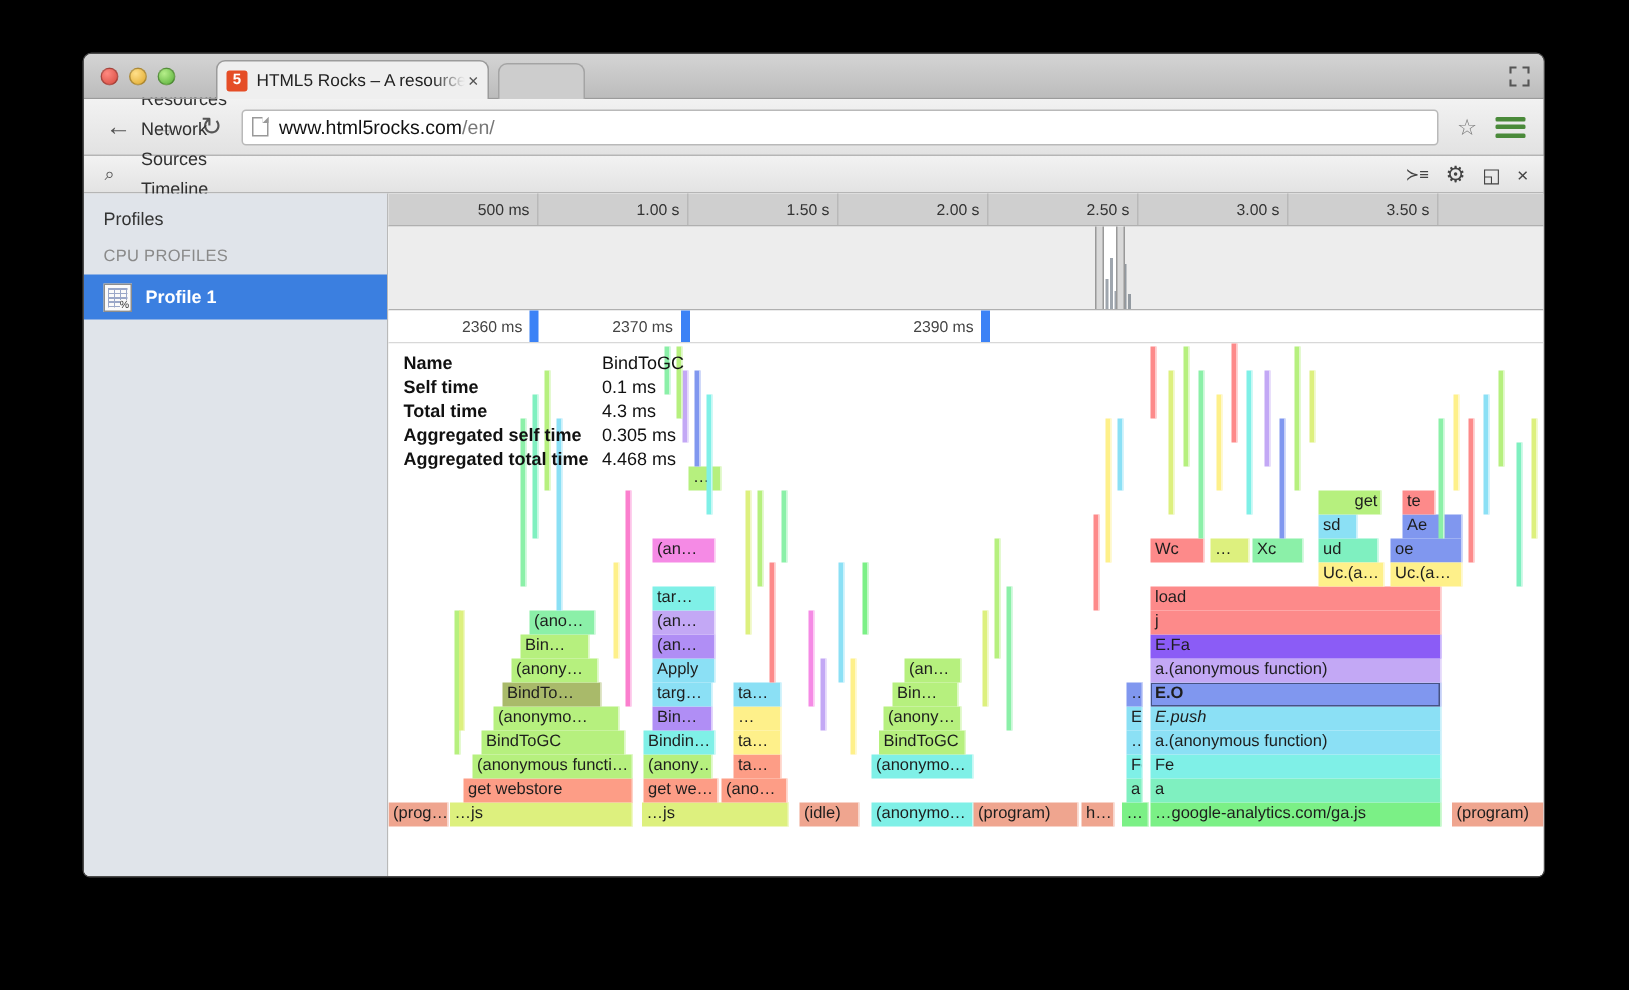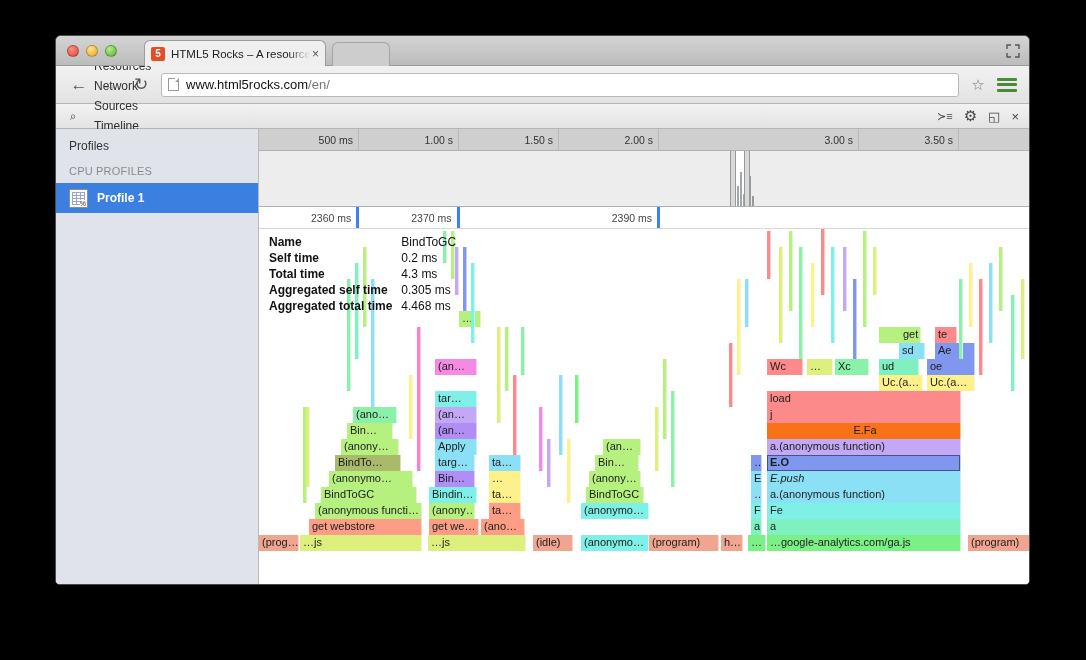--- a/index.html
+++ b/index.html
@@ -102,21 +102,21 @@
 
   
   #main { flex:1; display:flex; flex-direction:column; min-width:0; background:#fff; }
 
   .ruler { height:22px; background:#cfcfcf; border-bottom:1px solid #b0b0b0;
            position:relative; flex:none; }
   .ruler.flame { background:#fff; border-bottom:1px solid #d8d8d8; }
   .tick { position:absolute; top:0; height:100%; border-right:1px solid #b9b9b9;
           font-size:10.5px; color:#333; text-align:right; padding-right:5px;
           line-height:22px; }
-  .ruler.flame .tick { border-right:3px solid #3b82f6; color:#444; }
+  .ruler.flame .tick { border-right:6px solid #3b82f6; color:#444; }
 
   #overview { height:56px; position:relative; background:#fff;
               border-bottom:1px solid #b0b0b0; flex:none; overflow:hidden; }
   #ov-spike { position:absolute; bottom:0; }
   #ov-spike i { position:absolute; bottom:0; background:#9fa6ae; }
   .ov-handle { position:absolute; top:-22px; width:6px; height:78px;
                background:#d9d9d9; border-left:1px solid #999; border-right:1px solid #999; }
   .ov-dim { position:absolute; top:-22px; height:78px; background:rgba(0,0,0,.07); }
 
   
@@ -206,20 +206,21 @@
           <div id="sb-label">Profile 1</div>
         </div>
       </div>
 
       <div id="main">
         <div class="ruler" id="overview-ruler">
               <div class="tick" style="left: 0px; width: 100px;">500 ms</div>
               <div class="tick" style="left: 0px; width: 200px;">1.00 s</div>
               <div class="tick" style="left: 0px; width: 300px;">1.50 s</div>
               <div class="tick" style="left: 0px; width: 400px;">2.00 s</div>
+              <div class="tick" style="left: 0px; width: 500px;">2.50 s</div>
               <div class="tick" style="left: 0px; width: 600px;">3.00 s</div>
               <div class="tick" style="left: 0px; width: 700px;">3.50 s</div>
             </div>
         <div id="overview">
           <div id="ov-spike" style="left: 470px; width: 30px; height: 56px;">
                 <i style="left: 2px; width: 2px; height: 16px;"></i>
                 <i style="left: 5px; width: 2px; height: 26px;"></i>
                 <i style="left: 8px; width: 2px; height: 20px;"></i>
                 <i style="left: 11px; width: 2px; height: 34px;"></i>
                 <i style="left: 14px; width: 2px; height: 12px;"></i>
@@ -243,21 +244,21 @@
         <div id="flame">
           <div id="info">
             <table>
                   <tbody id="info-rows">
                     <tr>
                       <td class="k">Name</td>
                       <td class="v">BindToGC</td>
                     </tr>
                     <tr>
                       <td class="k">Self time</td>
-                      <td class="v">0.2 ms</td>
+                      <td class="v">0.1 ms</td>
                     </tr>
                     <tr>
                       <td class="k">Total time</td>
                       <td class="v">4.3 ms</td>
                     </tr>
                     <tr>
                       <td class="k">Aggregated self time</td>
                       <td class="v">0.305 ms</td>
                     </tr>
                     <tr>
@@ -306,35 +307,35 @@
                 <div class="fbar" style="left: 230px; width: 32px; top: 226px; height: 16px; background: rgb(139, 224, 245);">ta…</div>
                 <div class="fbar" style="left: 336px; width: 44px; top: 226px; height: 16px; background: rgb(182, 240, 126);">Bin…</div>
                 <div class="fbar" style="left: 492px; width: 11px; top: 226px; height: 16px; background: rgb(128, 151, 239);">…</div>
                 <div class="fbar sel" style="left: 508px; width: 194px; top: 226px; height: 16px; background: rgb(128, 151, 239);">E.O</div>
                 <div class="fbar" style="left: 82px; width: 58px; top: 210px; height: 16px; background: rgb(182, 240, 126);">(anony…</div>
                 <div class="fbar" style="left: 176px; width: 42px; top: 210px; height: 16px; background: rgb(139, 224, 245);">Apply</div>
                 <div class="fbar" style="left: 344px; width: 38px; top: 210px; height: 16px; background: rgb(182, 240, 126);">(an…</div>
                 <div class="fbar" style="left: 508px; width: 194px; top: 210px; height: 16px; background: rgb(195, 168, 245);">a.(anonymous function)</div>
                 <div class="fbar" style="left: 88px; width: 46px; top: 194px; height: 16px; background: rgb(182, 240, 126);">Bin…</div>
                 <div class="fbar" style="left: 176px; width: 42px; top: 194px; height: 16px; background: rgb(176, 142, 245);">(an…</div>
-                <div class="fbar" style="left: 508px; width: 194px; top: 194px; height: 16px; background: #f97316; text-align: center;">E.Fa</div>
+                <div class="fbar" style="left: 508px; width: 194px; top: 194px; height: 16px; background: #8b5cf6;">E.Fa</div>
                 <div class="fbar" style="left: 94px; width: 44px; top: 178px; height: 16px; background: rgb(139, 240, 168);">(ano…</div>
                 <div class="fbar" style="left: 176px; width: 42px; top: 178px; height: 16px; background: rgb(195, 168, 245);">(an…</div>
                 <div class="fbar" style="left: 508px; width: 194px; top: 178px; height: 16px; background: rgb(253, 138, 138);">j</div>
                 <div class="fbar" style="left: 176px; width: 42px; top: 162px; height: 16px; background: rgb(127, 240, 231);">tar…</div>
                 <div class="fbar" style="left: 508px; width: 194px; top: 162px; height: 16px; background: rgb(253, 138, 138);">load</div>
                 <div class="fbar" style="left: 176px; width: 42px; top: 130px; height: 16px; background: rgb(245, 138, 229);">(an…</div>
                 <div class="fbar" style="left: 508px; width: 36px; top: 130px; height: 16px; background: rgb(253, 138, 138);">Wc</div>
                 <div class="fbar" style="left: 548px; width: 26px; top: 130px; height: 16px; background: rgb(221, 240, 126);">…</div>
                 <div class="fbar" style="left: 576px; width: 34px; top: 130px; height: 16px; background: rgb(139, 240, 168);">Xc</div>
                 <div class="fbar" style="left: 620px; width: 40px; top: 130px; height: 16px; background: rgb(127, 240, 192);">ud</div>
                 <div class="fbar" style="left: 668px; width: 48px; top: 130px; height: 16px; background: rgb(128, 151, 239);">oe</div>
                 <div class="fbar" style="left: 620px; width: 44px; top: 146px; height: 16px; background: rgb(254, 240, 138);">Uc.(a…</div>
                 <div class="fbar" style="left: 668px; width: 48px; top: 146px; height: 16px; background: rgb(254, 240, 138);">Uc.(a…</div>
-                <div class="fbar" style="left: 620px; width: 26px; top: 114px; height: 16px; background: rgb(139, 224, 245); margin-left: 20px;">sd</div>
+                <div class="fbar" style="left: 620px; width: 26px; top: 114px; height: 16px; background: rgb(139, 224, 245);">sd</div>
                 <div class="fbar" style="left: 676px; width: 40px; top: 114px; height: 16px; background: rgb(128, 151, 239);">Ae</div>
                 <div class="fbar" style="left: 620px; width: 42px; top: 98px; height: 16px; background: rgb(182, 240, 126); padding-left: 24px;">get …</div>
                 <div class="fbar" style="left: 676px; width: 22px; top: 98px; height: 16px; background: rgb(253, 138, 138);">te</div>
                 <div class="fbar" style="left: 200px; width: 22px; top: 82px; height: 16px; background: rgb(182, 240, 126);">…</div>
                 <div class="fbar" style="left: 44px; width: 1px; top: 178px; height: 96px; background: rgb(182, 240, 126);"></div>
                 <div class="fbar" style="left: 47px; width: 2px; top: 178px; height: 80px; background: rgb(221, 240, 126);"></div>
                 <div class="fbar" style="left: 88px; width: 3px; top: 50px; height: 112px; background: rgb(139, 240, 168);"></div>
                 <div class="fbar" style="left: 96px; width: 2px; top: 34px; height: 96px; background: rgb(127, 240, 192);"></div>
                 <div class="fbar" style="left: 104px; width: 3px; top: 18px; height: 80px; background: rgb(182, 240, 126);"></div>
                 <div class="fbar" style="left: 112px; width: 2px; top: 50px; height: 128px; background: rgb(139, 224, 245);"></div>

